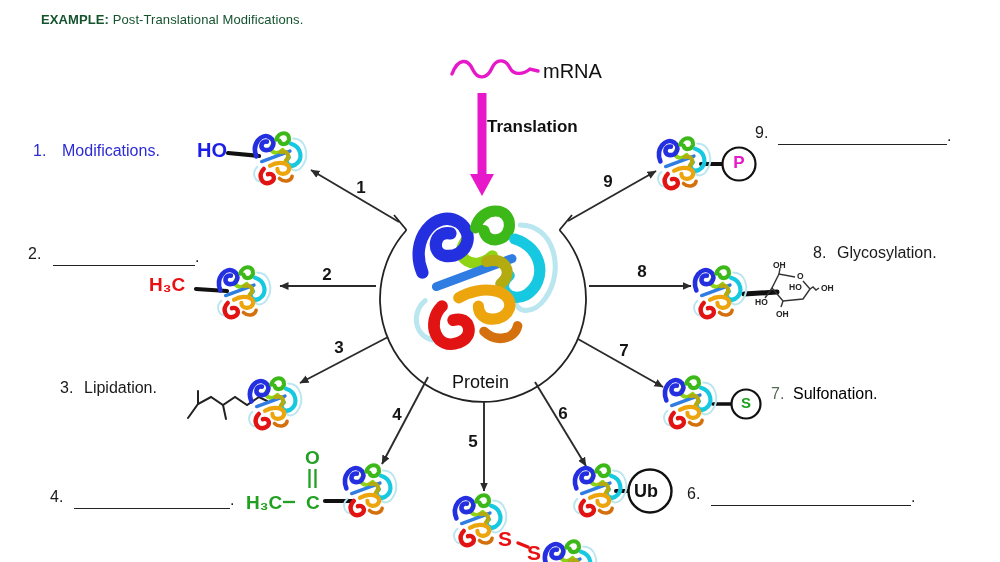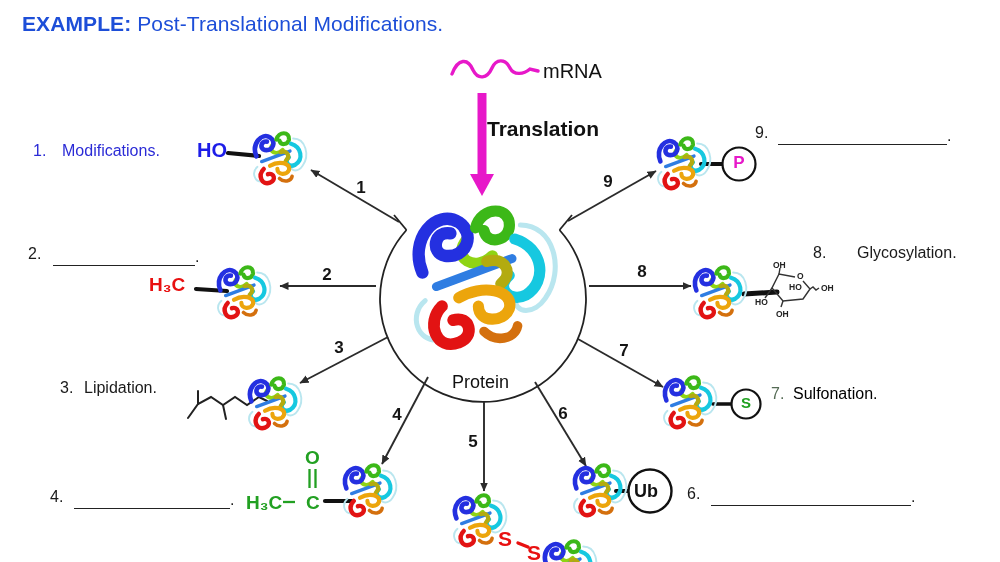--- a/index.html
+++ b/index.html
@@ -2,24 +2,24 @@
 <html><head>
 <meta charset="utf-8">
 <style>
   html,body { margin:0; padding:0; background:#fff; }
   .canvas {
     position:relative; width:1000px; height:562px; background:#ffffff;
     overflow:hidden; font-family:"Liberation Sans", sans-serif; color:#1a1a1a;
   }
   .abs { position:absolute; white-space:nowrap; }
   svg.layer { position:absolute; left:0; top:0; }
-  .title { font-size:21px; color:#1d4ed8; letter-spacing:0.1px; }
+  .title { font-size:13px; color:#14532d; letter-spacing:0.1px;margin-left:19px; }
   .title b { font-weight:bold; }
   .flow-label { font-size:20px; color:#111; }
-  .translation { font-size:21px; font-weight:bold; color:#111; }
+  .translation { font-size:17px; font-weight:bold; color:#111; }
   .protein-label { font-size:18px; color:#111; }
   .arrow-num { font-size:17px; font-weight:bold; color:#151515; width:16px; text-align:center; }
   .item-text { font-size:16px; color:#1a1a1a; }
   .blue-text { color:#2b2bd6; }
   .green-text { color:#000000; }
   .green-num { color:#556b55; }
   .chem-blue { font-size:20px; font-weight:bold; color:#1d1de8; }
   .chem-red { font-size:19px; font-weight:bold; color:#e81010; }
   .chem-green { font-size:19px; font-weight:bold; color:#22a022; }
   .chem-s { font-size:21px; font-weight:bold; color:#e81010; }
@@ -179,21 +179,21 @@
   <div class="abs blank-row" style="left:711px; top:485px;">
     <span class="blank-line" style="width:200px;"></span>
       <span class="item-text">.</span>
   </div>
 
   <div class="abs tag-letter tag-s" style="left:733px; top:394px;">S</div>
   <div class="abs item-text green-num" style="left:771px; top:385px;">7.</div>
   <div class="abs item-text green-text" style="left:793px; top:385px;">Sulfonation.</div>
 
   <div class="abs item-text" style="left:813px; top:244px;">8.</div>
-  <div class="abs item-text" style="left:837px; top:244px;margin-left:20px;">Glycosylation.</div>
+  <div class="abs item-text" style="left:837px; top:244px;">Glycosylation.</div>
   <div class="abs sugar-label" style="left:773px; top:260px;">OH</div>
   <div class="abs sugar-label" style="left:797px; top:271px;">O</div>
   <div class="abs sugar-label" style="left:789px; top:282px;">HO</div>
   <div class="abs sugar-label" style="left:821px; top:283px;">OH</div>
   <div class="abs sugar-label" style="left:755px; top:297px;">HO</div>
   <div class="abs sugar-label" style="left:776px; top:309px;">OH</div>
 
   <div class="abs tag-letter tag-p" style="left:726px; top:153px;">P</div>
   <div class="abs item-text" style="left:755px; top:124px;">9.</div>
   <div class="abs blank-row" style="left:778px; top:124px;">

